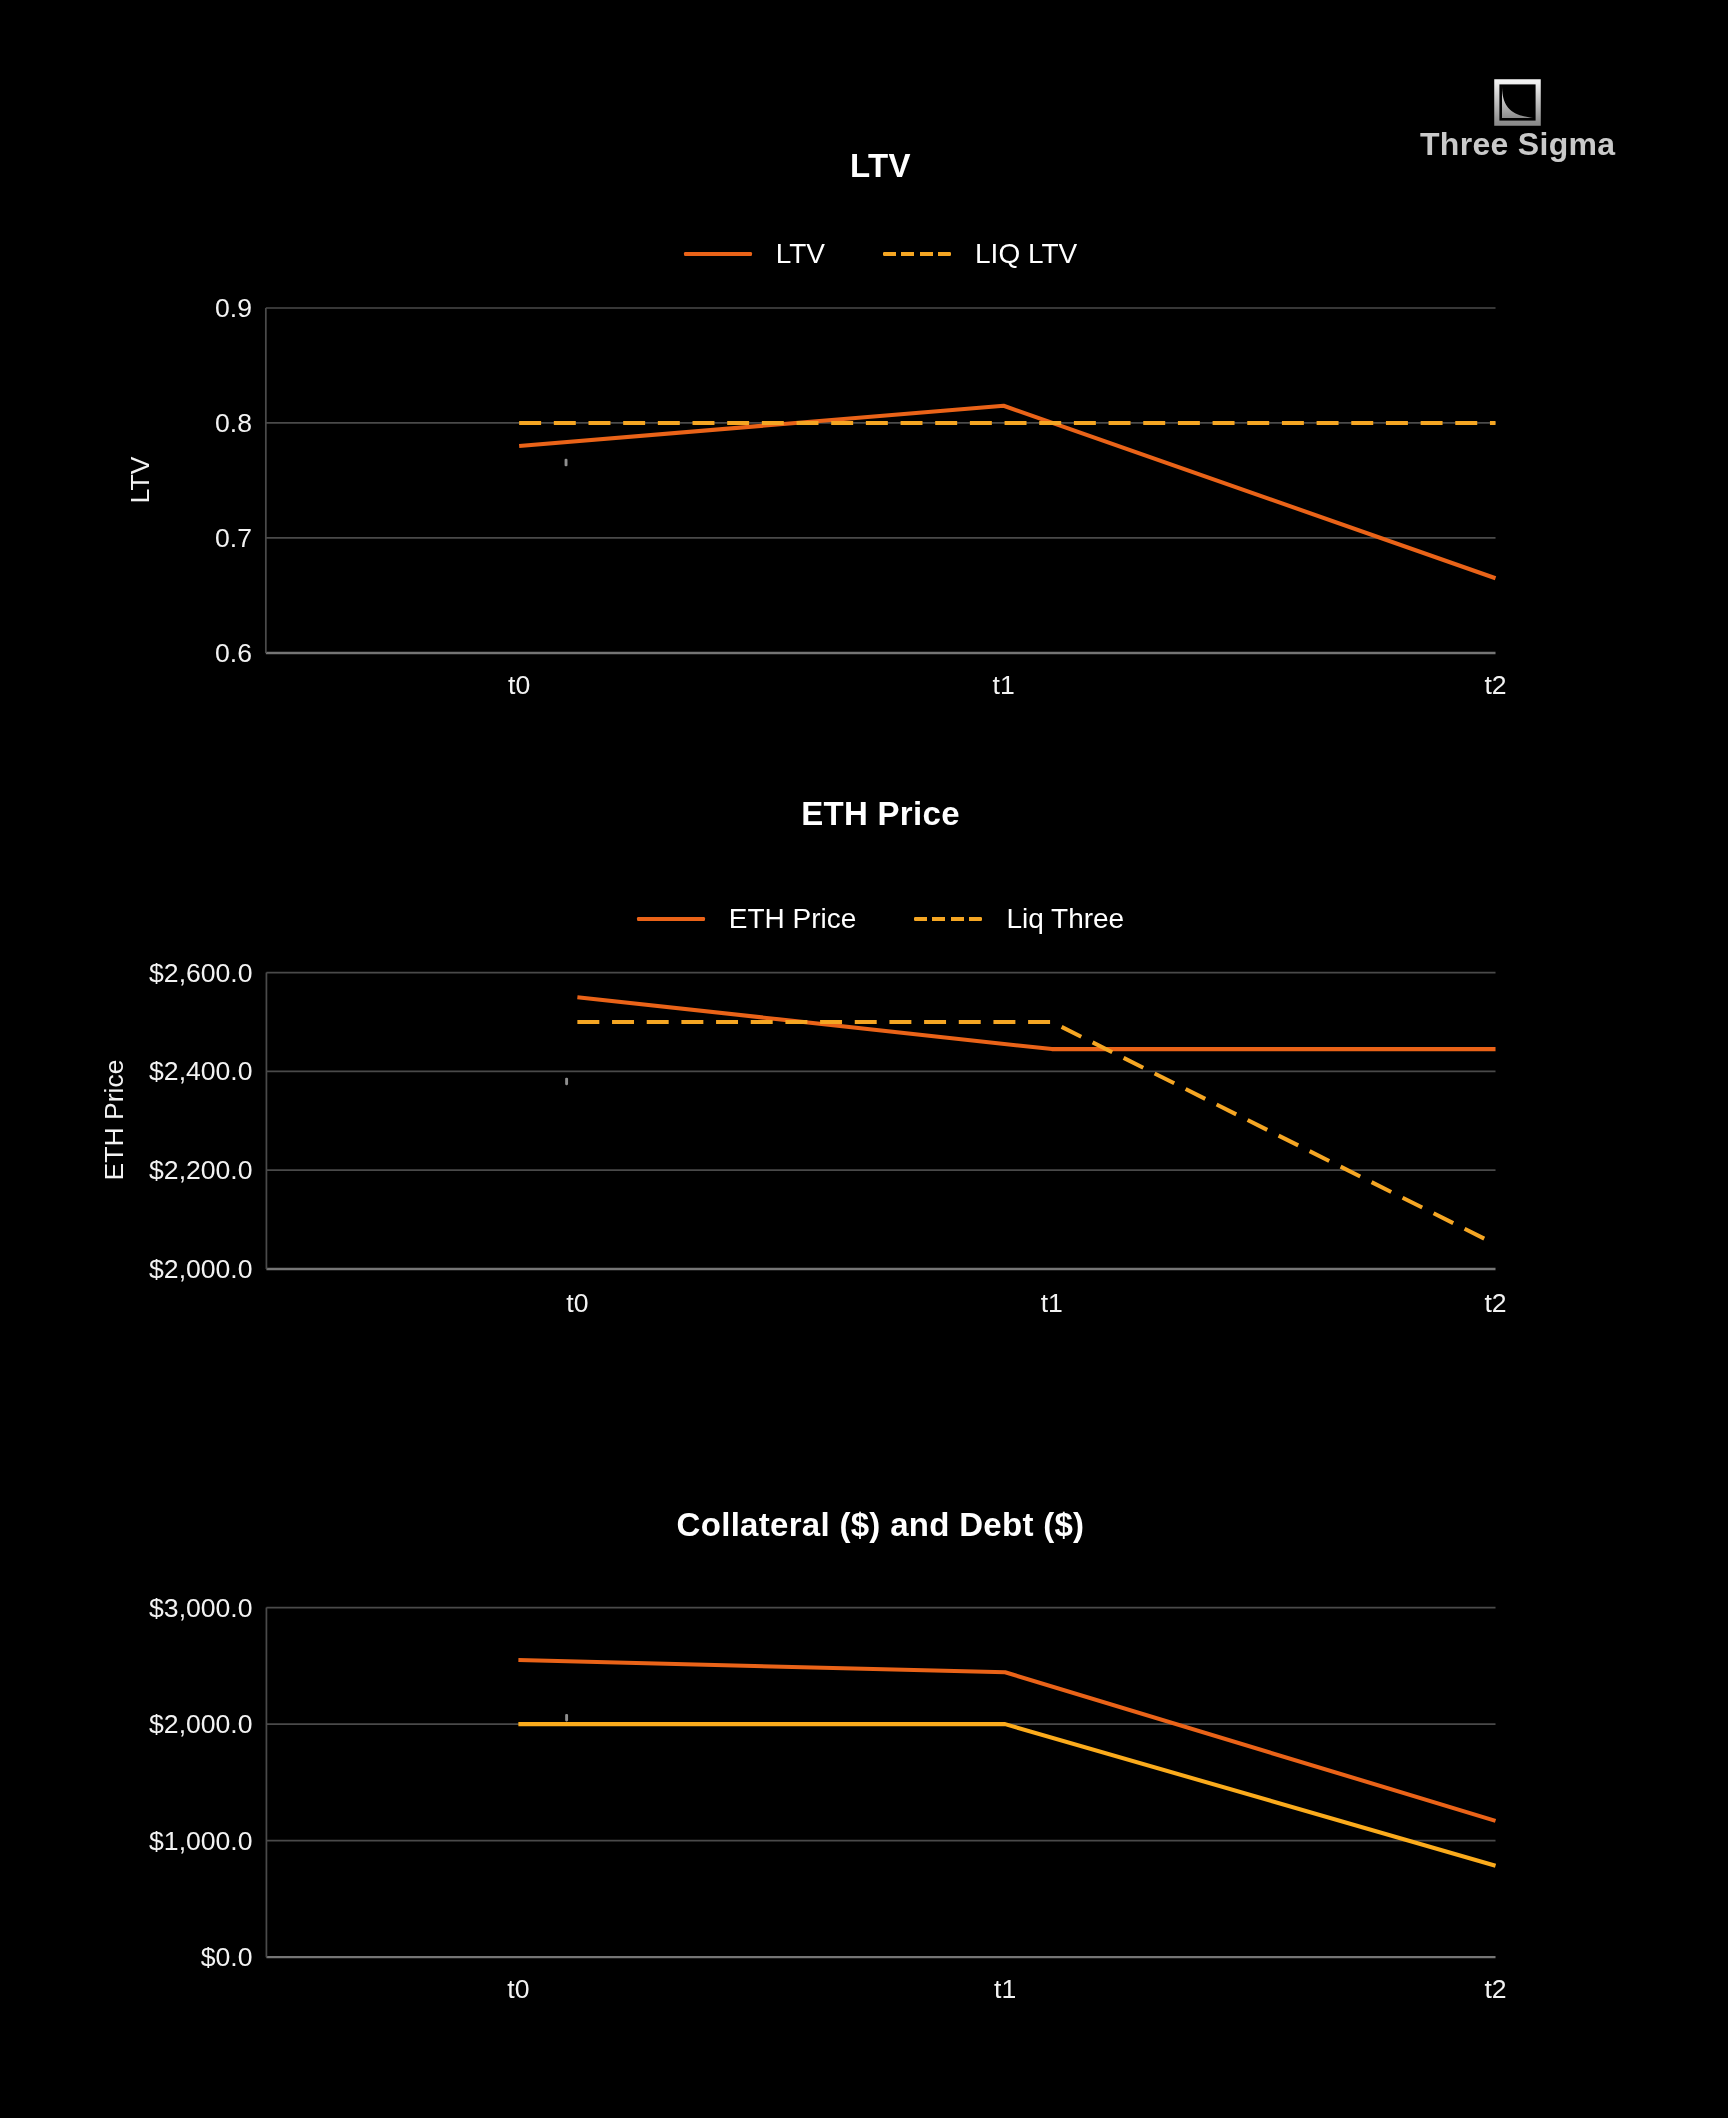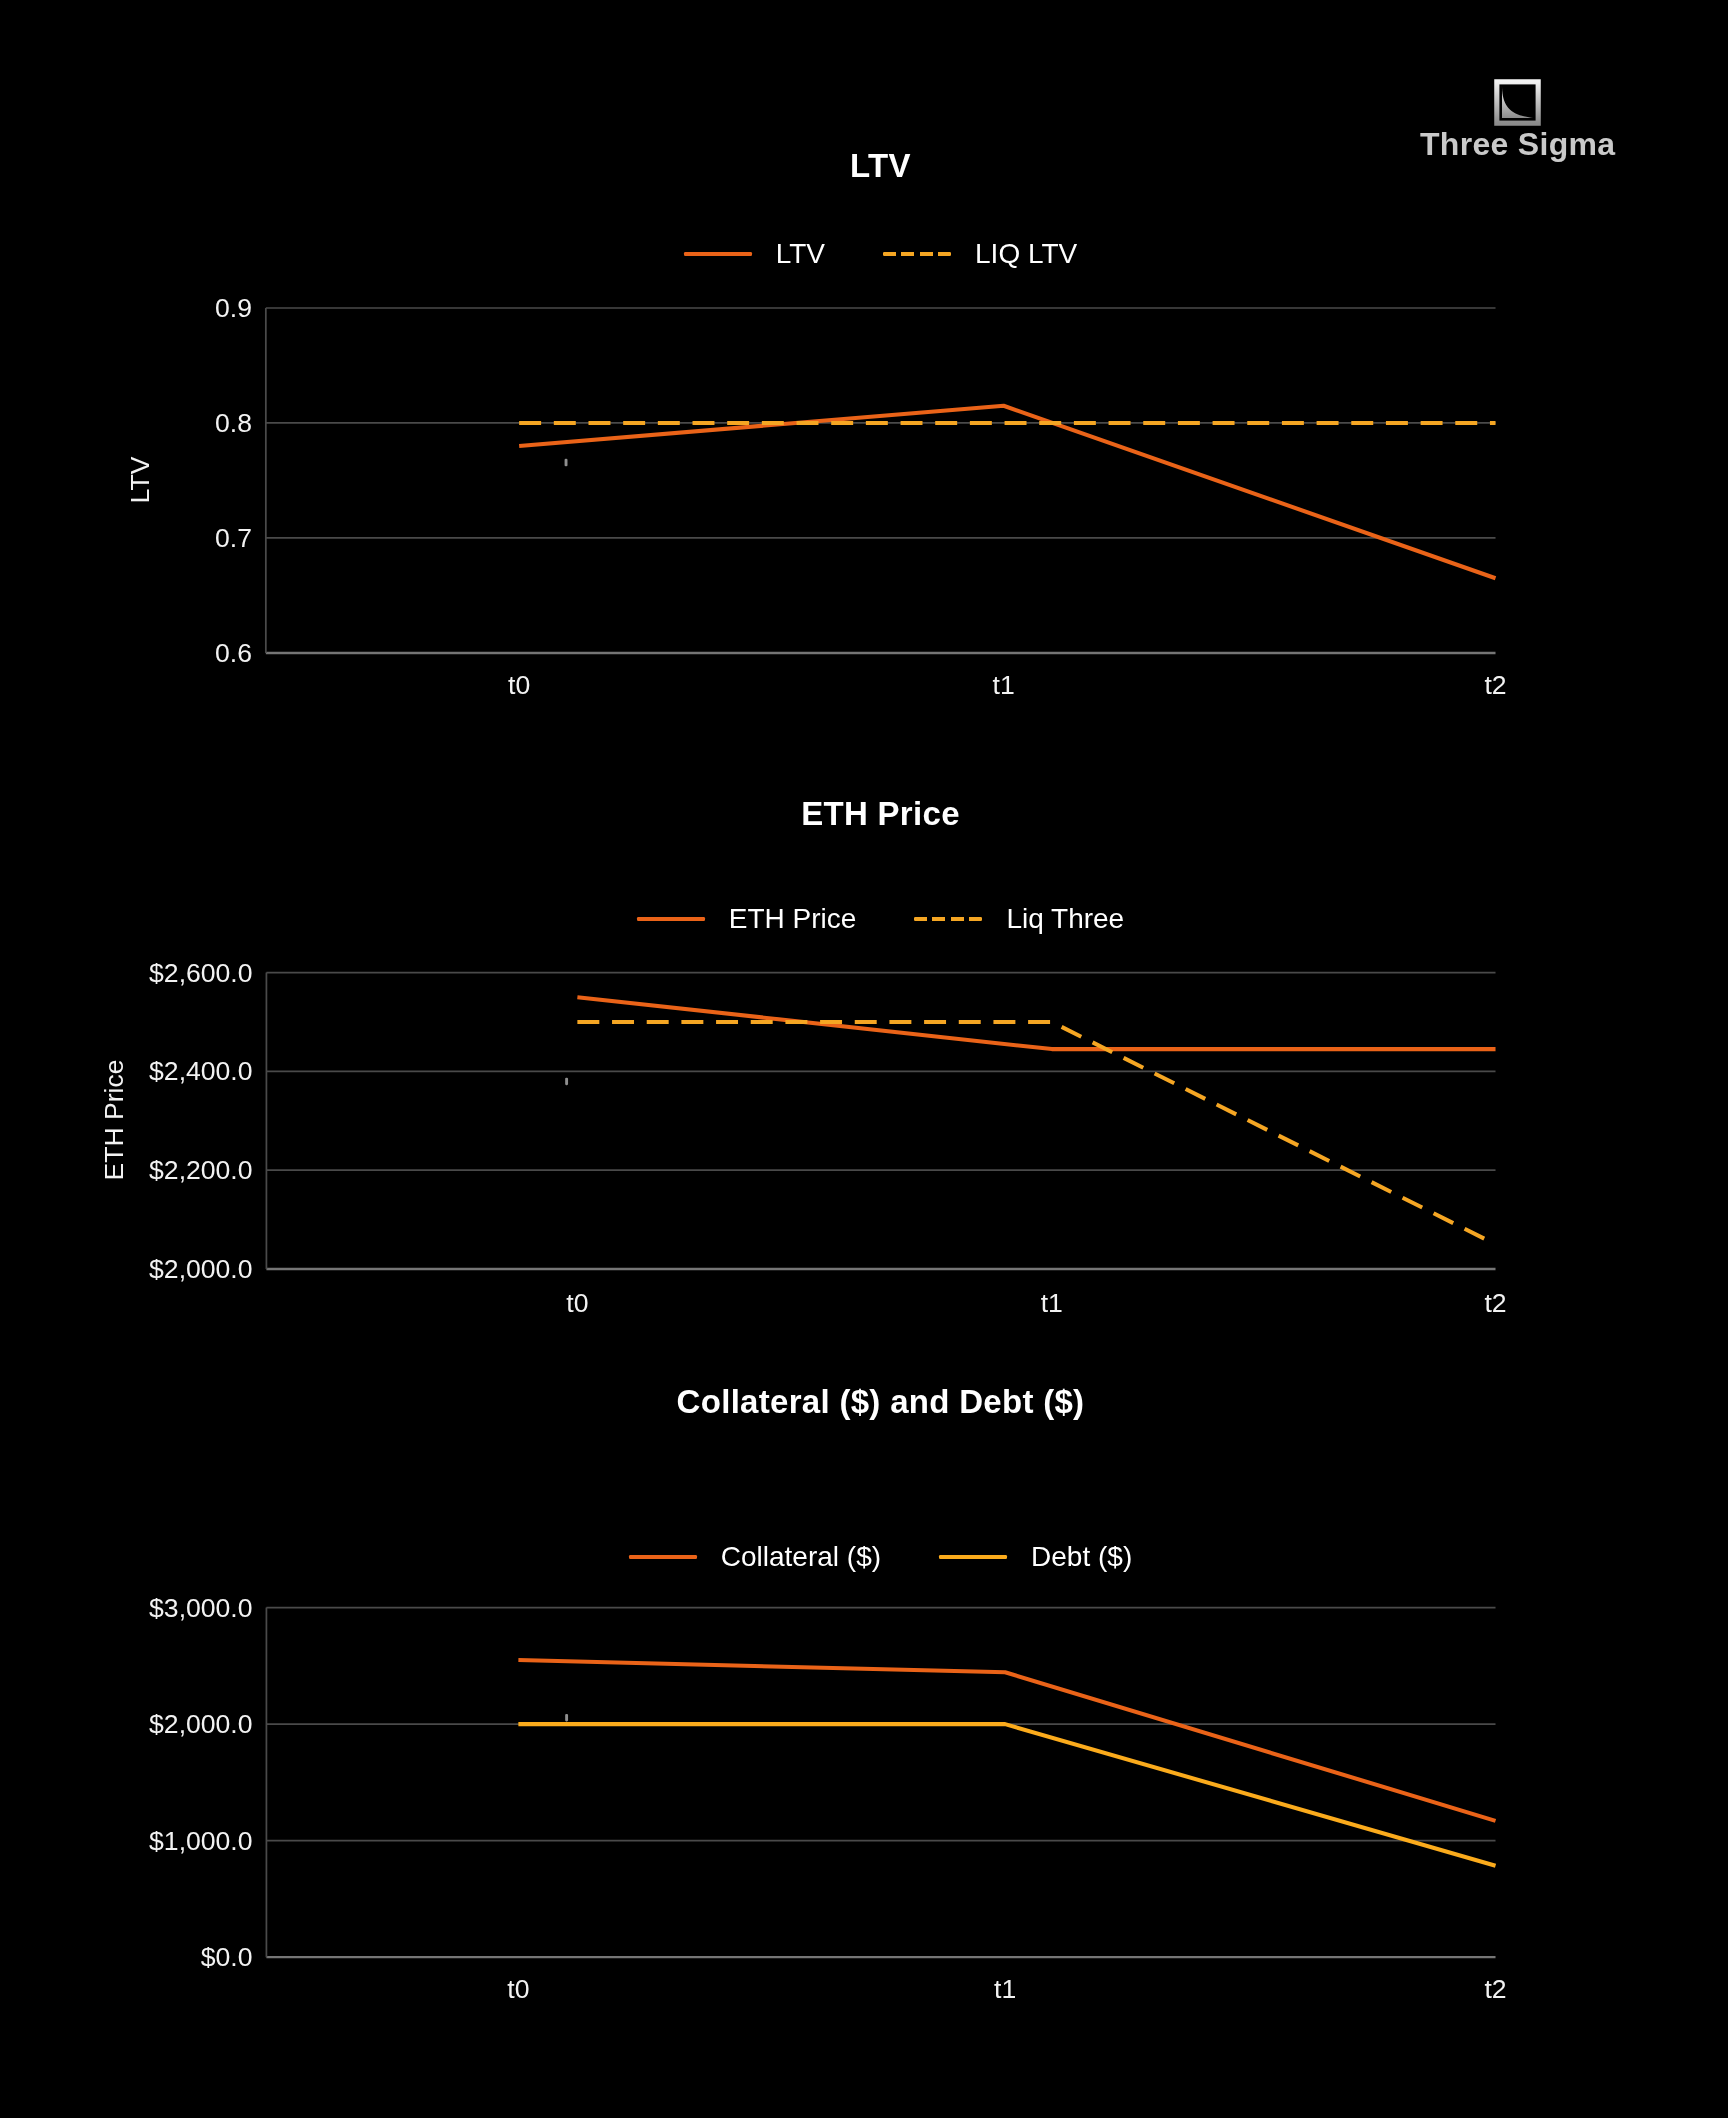--- a/index.html
+++ b/index.html
@@ -33,50 +33,40 @@
         </linearGradient>
       </defs>
       <rect x="6" y="6" width="88" height="88" fill="none" stroke="url(#lg)" stroke-width="11"></rect>
       <path d="M 17 14 C 17 45 26 68 55 77 C 65 80 76 82 83 83 L 17 83 Z" fill="url(#lg)"></path>
     </svg>
     <span class="logo-text">Three Sigma</span>
   </div>
 
   <div class="chart-title" style="top:147px">LTV</div>
   <div class="chart-title" style="top:795px">ETH Price</div>
-  <div class="chart-title" style="top:1383px">Collateral ($) and Debt ($)</div>
+  <div class="chart-title" style="top:1506px">Collateral ($) and Debt ($)</div>
 
   <div class="legend" style="top:237px">
       <div class="legend-item">
         <span class="swatch" style="background: rgb(234, 99, 24);"></span>
         <span class="legend-label">LTV</span>
       </div>
       <div class="legend-item">
         <span class="swatch" style="background: repeating-linear-gradient(90deg, rgb(245, 166, 35) 0px, rgb(245, 166, 35) 12.7px, transparent 12.7px, transparent 18.5px);"></span>
         <span class="legend-label">LIQ LTV</span>
       </div>
     </div>
   <div class="legend" style="top:902px">
       <div class="legend-item">
         <span class="swatch" style="background: rgb(234, 99, 24);"></span>
         <span class="legend-label">ETH Price</span>
       </div>
       <div class="legend-item">
         <span class="swatch" style="background: repeating-linear-gradient(90deg, rgb(245, 166, 35) 0px, rgb(245, 166, 35) 12.7px, transparent 12.7px, transparent 18.5px);"></span>
         <span class="legend-label">Liq Three</span>
-      </div>
-    </div>
-  <div class="legend" style="top:1540px">
-      <div class="legend-item">
-        <span class="swatch" style="background: rgb(234, 99, 24);"></span>
-        <span class="legend-label">Collateral ($)</span>
-      </div>
-      <div class="legend-item">
-        <span class="swatch" style="background: rgb(251, 171, 28);"></span>
-        <span class="legend-label">Debt ($)</span>
       </div>
     </div>
 
   <div class="y-title" style="left:140px;top:480px">LTV</div>
   <div class="y-title" style="left:114px;top:1120px">ETH Price</div>
 
   <svg id="canvas" width="1729" height="2119" viewBox="0 0 2992 3667">
       <g>
         <line x1="460" y1="533" x2="2588" y2="533" stroke="#4a4a4a" stroke-width="3"></line>
         <text x="436" y="533" fill="#f2f2f2" font-size="46" text-anchor="end" dominant-baseline="central">0.9</text>

